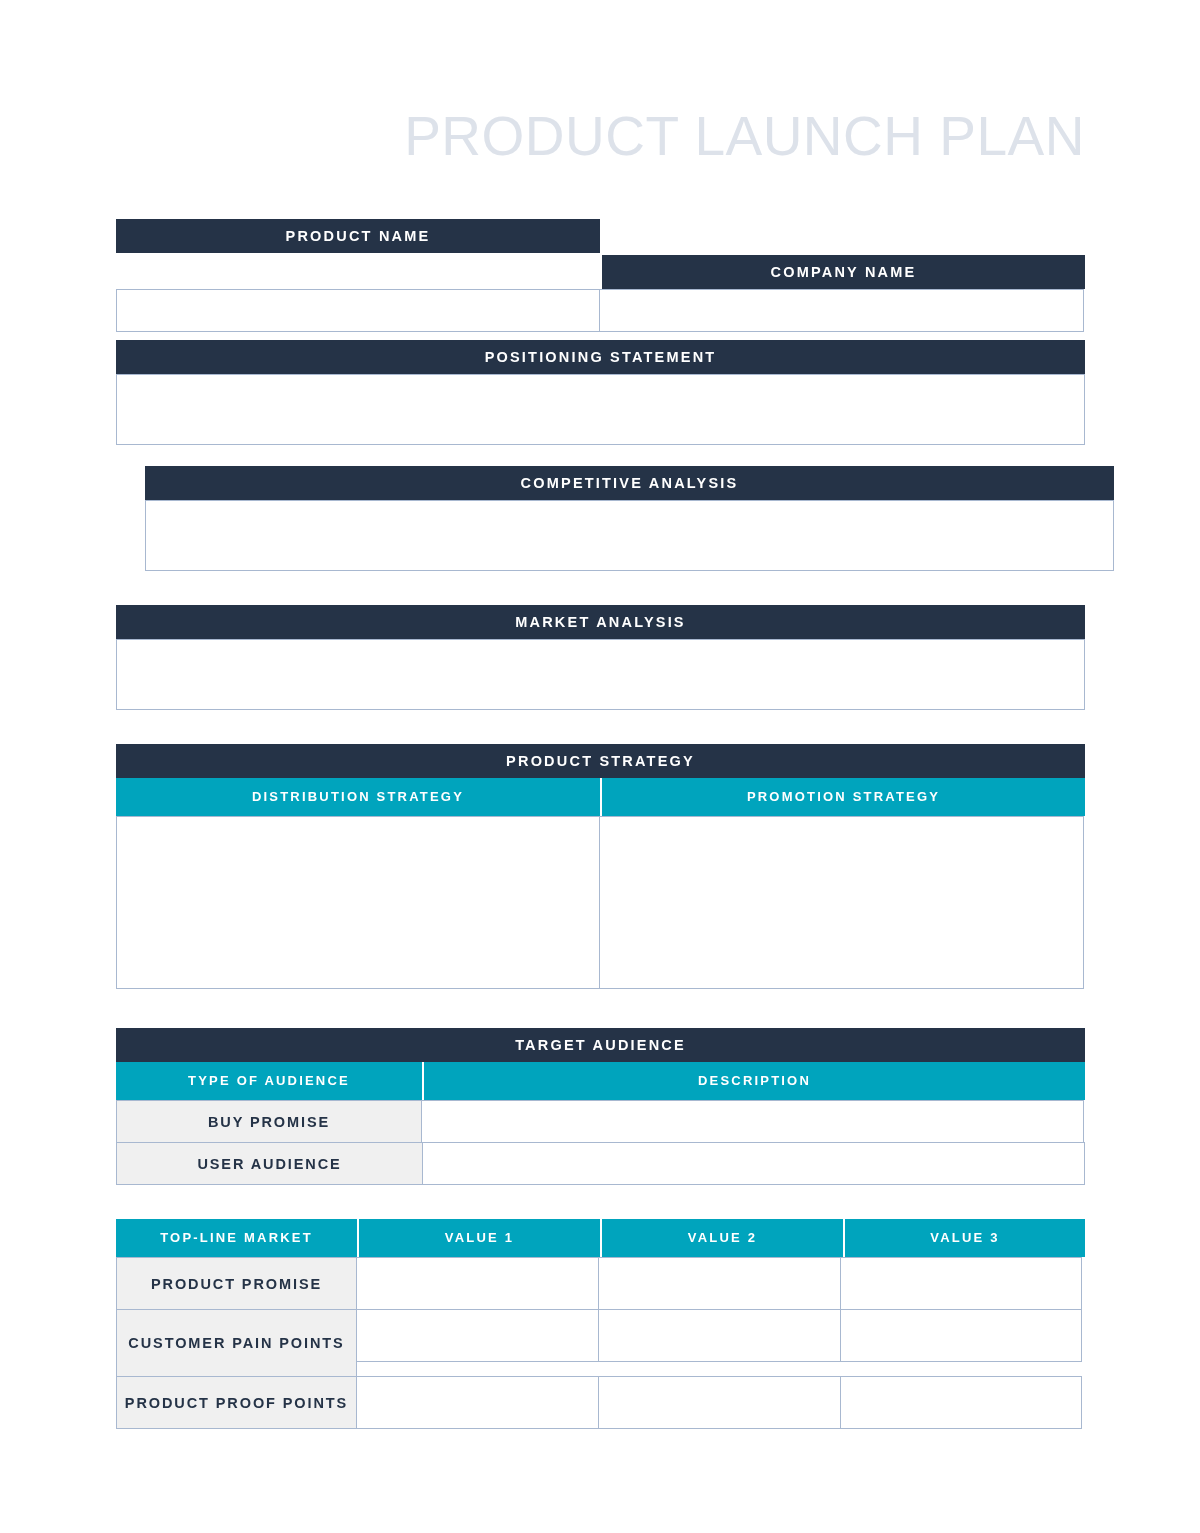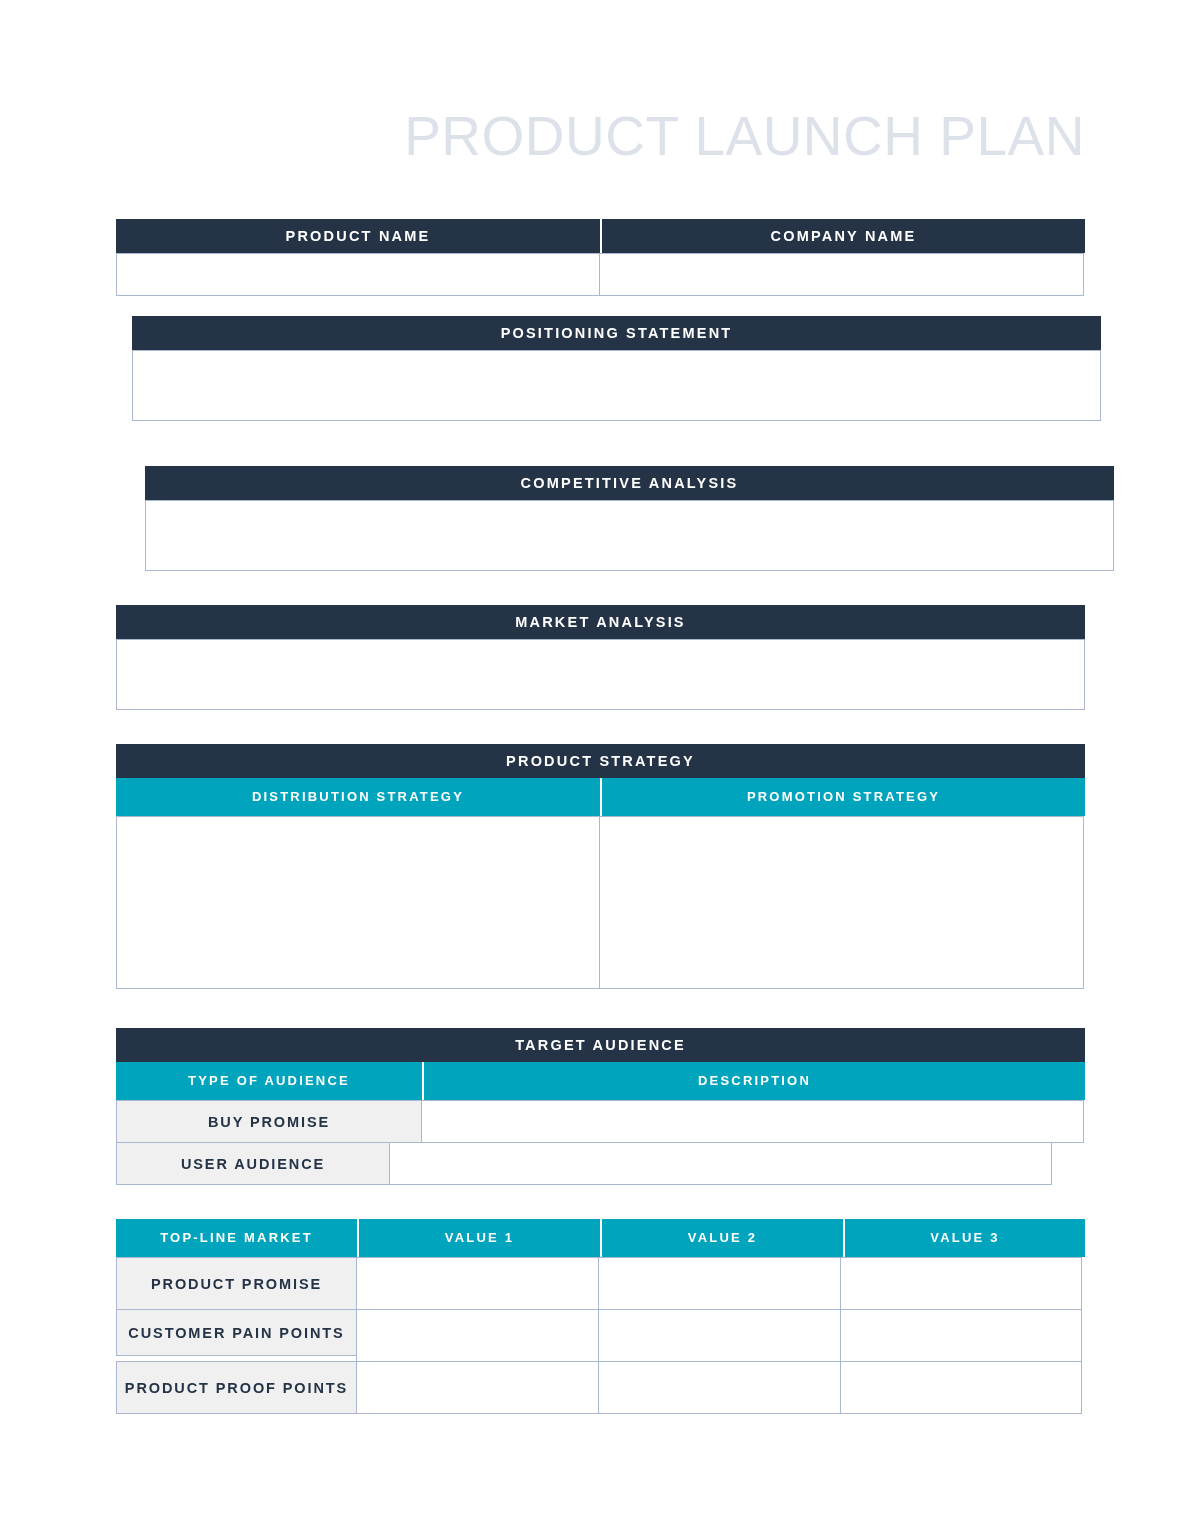--- a/index.html
+++ b/index.html
@@ -101,20 +101,21 @@
   }
 
   .hdr-split {
     display: flex;
   }
   .hdr-split > div {
     box-sizing: border-box;
   }
   .divider-navy {
     border-left: 2px solid #ffffff;
+    margin-top: 36px;
   }
   .divider-teal {
     border-left: 2px solid #ffffff;
   }
 </style>
 </head>
 <body>
 
 <div class="page">
 
@@ -124,21 +125,21 @@
     <div class="hdr-split">
       <div class="hdr-navy" style="width:484px;">PRODUCT NAME</div>
       <div class="hdr-navy divider-navy" style="width:485px;">COMPANY NAME</div>
     </div>
     <div class="row">
       <div class="cell-blank" style="width:484px;height:43px;"></div>
       <div class="cell-blank" style="width:485px;height:43px;margin-left:-1px;"></div>
     </div>
   </div>
 
-  <div class="block" style="top:316px;margin-left:16px;">
+  <div class="block" style="top:340px;">
     <div class="hdr-navy">POSITIONING STATEMENT</div>
     <div class="cell-blank" style="height:71px;"></div>
   </div>
 
   <div class="block" style="top:466px;margin-left:29px;">
     <div class="hdr-navy">COMPETITIVE ANALYSIS</div>
     <div class="cell-blank" style="height:71px;"></div>
   </div>
 
   <div class="block" style="top:605px;">
@@ -162,42 +163,42 @@
     <div class="hdr-navy">TARGET AUDIENCE</div>
     <div class="hdr-split">
       <div class="hdr-teal" style="width:306px;">TYPE OF AUDIENCE</div>
       <div class="hdr-teal divider-teal" style="width:663px;">DESCRIPTION</div>
     </div>
     <div class="row">
       <div class="cell-label" style="width:306px;height:43px;">BUY PROMISE</div>
       <div class="cell-blank" style="width:663px;height:43px;margin-left:-1px;"></div>
     </div>
     <div class="row">
-      <div class="cell-label" style="width:274px;height:43px;margin-top:-1px;">USER AUDIENCE</div>
+      <div class="cell-label" style="width:307px;height:43px;margin-top:-1px;">USER AUDIENCE</div>
       <div class="cell-blank" style="width:663px;height:43px;margin-left:-1px;margin-top:-1px;"></div>
     </div>
   </div>
 
   <div class="block" style="top:1219px;">
     <div class="hdr-split">
       <div class="hdr-teal" style="width:241px;">TOP-LINE MARKET</div>
       <div class="hdr-teal divider-teal" style="width:243px;">VALUE 1</div>
       <div class="hdr-teal divider-teal" style="width:243px;">VALUE 2</div>
       <div class="hdr-teal divider-teal" style="width:242px;">VALUE 3</div>
     </div>
 
     <div class="row">
       <div class="cell-label" style="width:241px;height:53px;">PRODUCT PROMISE</div>
       <div class="cell-blank" style="width:243px;height:53px;margin-left:-1px;"></div>
       <div class="cell-blank" style="width:243px;height:53px;margin-left:-1px;"></div>
       <div class="cell-blank" style="width:242px;height:53px;margin-left:-1px;"></div>
     </div>
 
     <div class="row">
-      <div class="cell-label" style="width:241px;height:47px;margin-top:-1px;">CUSTOMER PAIN POINTS</div>
+      <div class="cell-label" style="width:241px;height:68px;margin-top:-1px;">CUSTOMER PAIN POINTS</div>
       <div class="cell-blank" style="width:243px;height:53px;margin-left:-1px;margin-top:-1px;"></div>
       <div class="cell-blank" style="width:243px;height:53px;margin-left:-1px;margin-top:-1px;"></div>
       <div class="cell-blank" style="width:242px;height:53px;margin-left:-1px;margin-top:-1px;"></div>
     </div>
 
     <div class="row">
       <div class="cell-label" style="width:241px;height:53px;margin-top:-1px;">PRODUCT PROOF POINTS</div>
       <div class="cell-blank" style="width:243px;height:53px;margin-left:-1px;margin-top:-1px;"></div>
       <div class="cell-blank" style="width:243px;height:53px;margin-left:-1px;margin-top:-1px;"></div>
       <div class="cell-blank" style="width:242px;height:53px;margin-left:-1px;margin-top:-1px;"></div>

